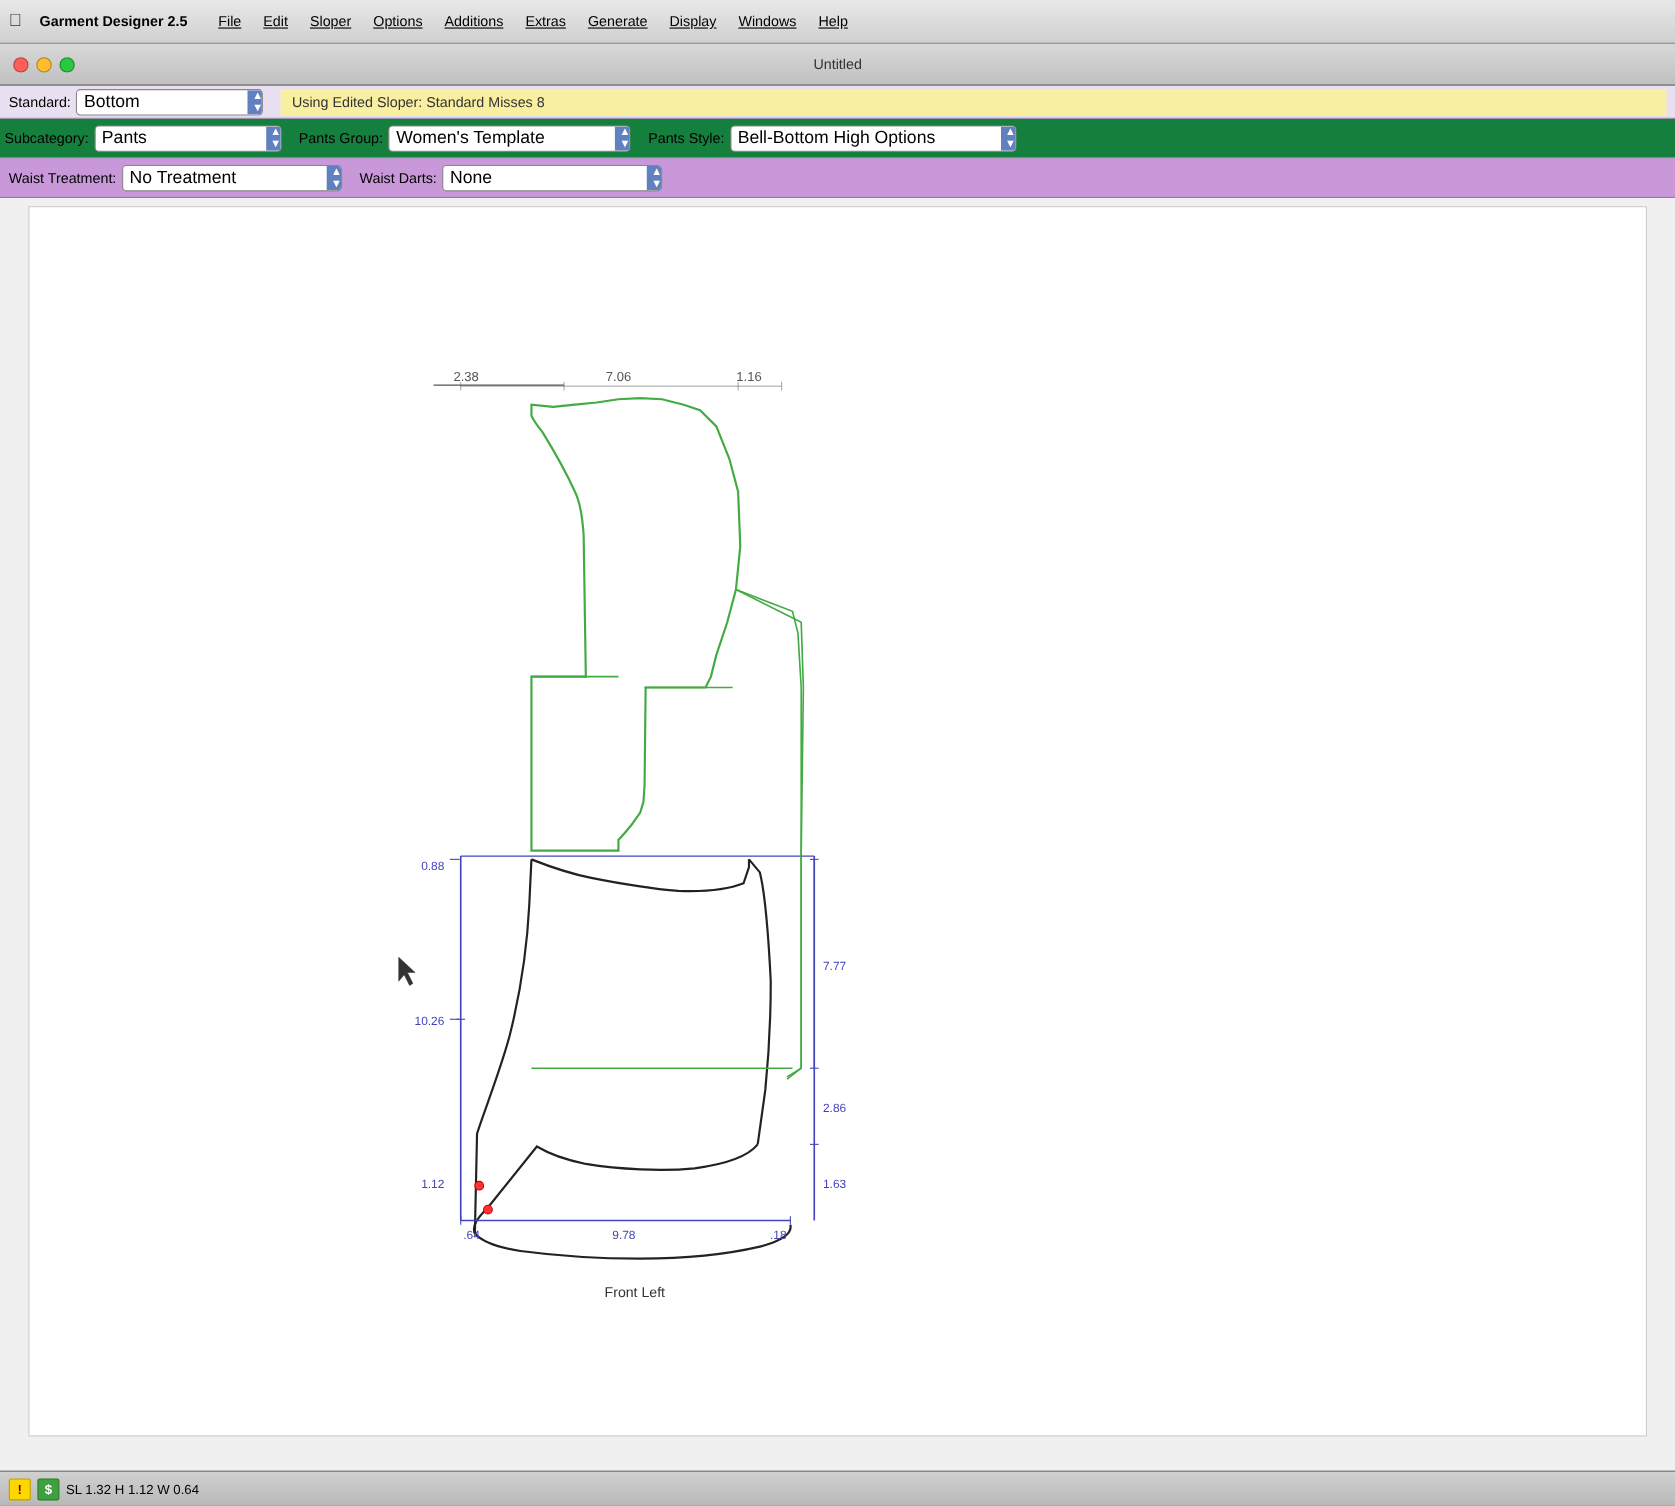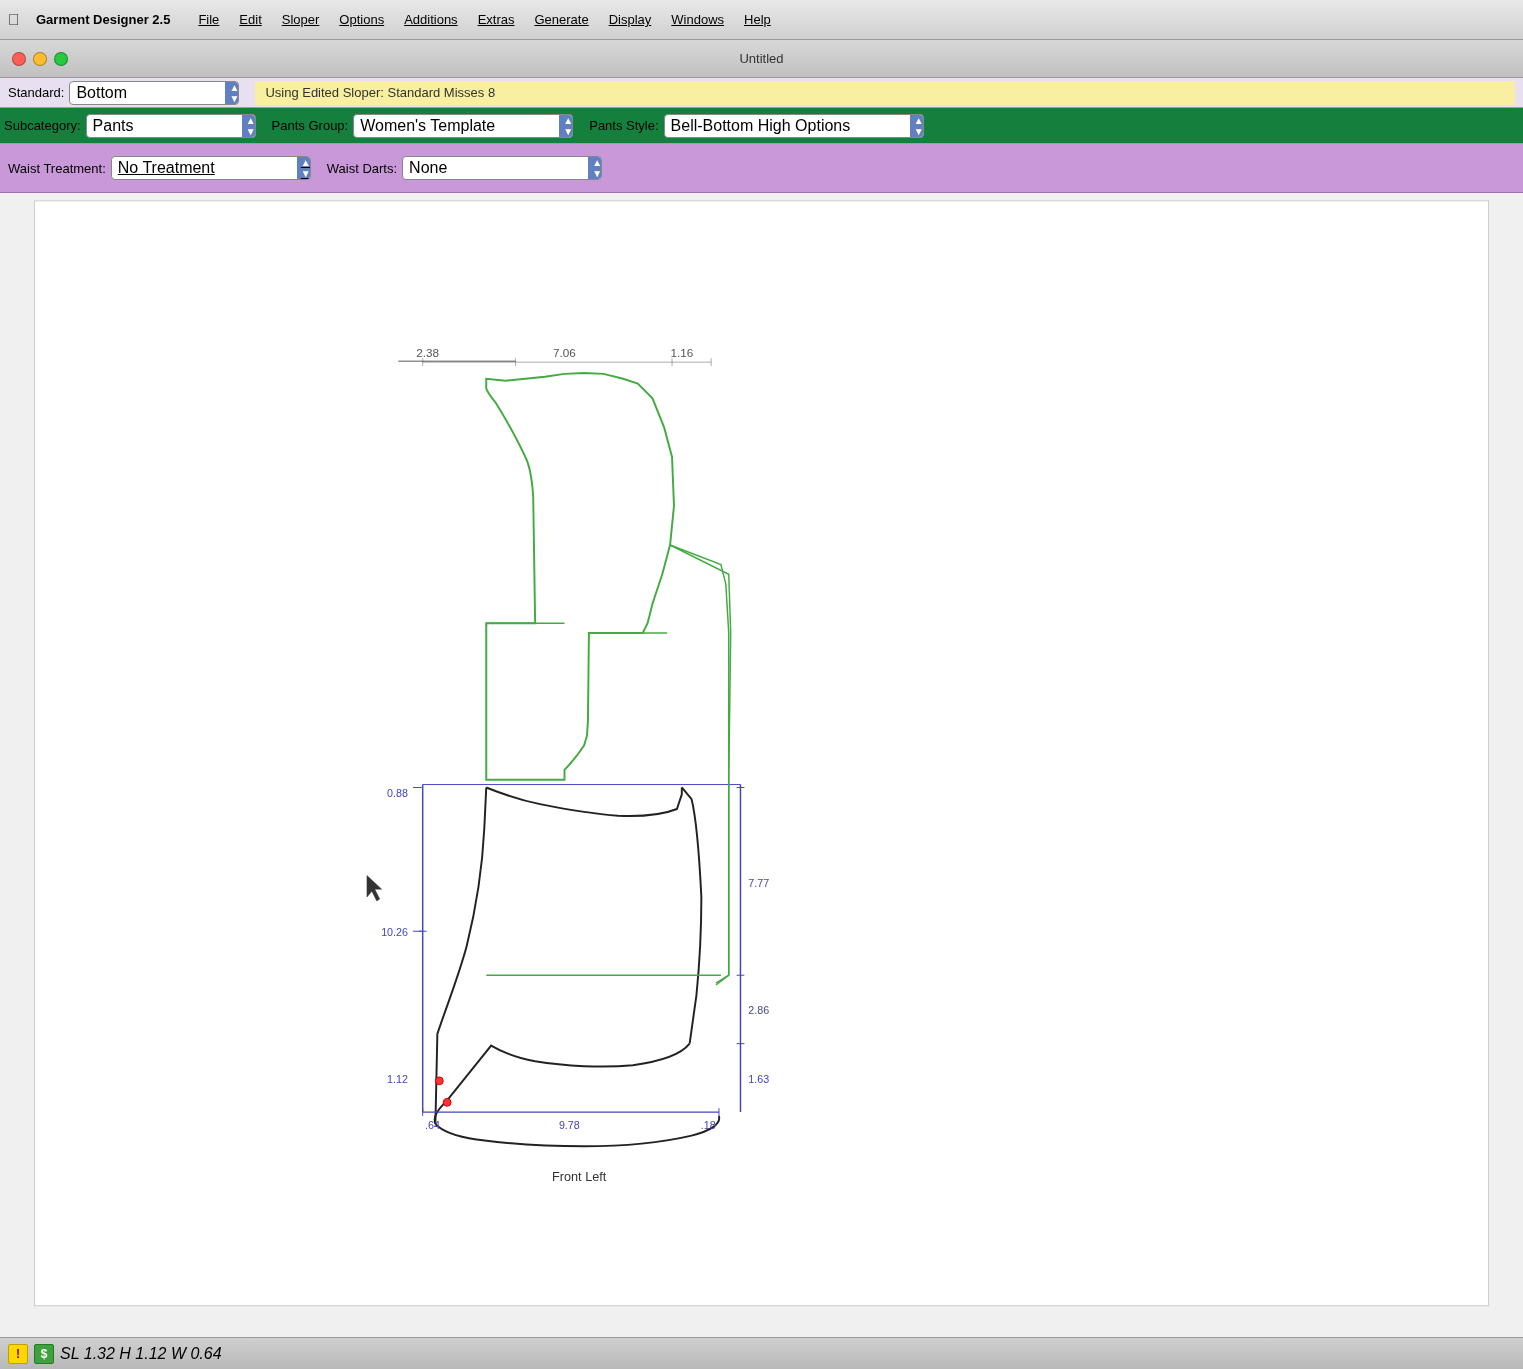--- a/index.html
+++ b/index.html
@@ -104,21 +104,21 @@
       align-items: center;
       padding: 4px 4px;
       height: 36px;
       border-bottom: 1px solid #b090c0;
     }
     .toolbar-row3 {
       background: #c898d8;
       display: flex;
       align-items: center;
       padding: 4px 8px;
-      height: 49px;
+      height: 36px;
       border-bottom: 1px solid #a070b0;
     }
     .sloper-info {
       background: #f8f0a0;
       padding: 2px 10px;
       font-size: 13px;
       color: #333;
       flex: 1;
       height: 24px;
       display: flex;
@@ -200,23 +200,22 @@
       border: 1px solid #208020;
       border-radius: 2px;
       display: flex;
       align-items: center;
       justify-content: center;
       font-size: 12px;
       font-weight: bold;
       color: white;
     }
     .status-text {
-      font-size: 16px;
+      font-size: 12px;
       color: #000;
-      font-style: italic;
     }
 
     
     .pattern-svg {
       position: absolute;
       top: 0;
       left: 0;
       width: 100%;
       height: 100%;
     }
@@ -279,21 +278,21 @@
       <div class="toolbar-gap"></div>
       <span class="toolbar-label">Pants Style:</span>
       <div class="select-wrapper" style="min-width:260px;">
         <span class="select-text">Bell-Bottom High Options</span>
         <div class="select-arrow">▲<br>▼</div>
       </div>
     </div>
 
     <div class="toolbar-row3">
       <span class="toolbar-label">Waist Treatment:</span>
-      <div class="select-wrapper" style="min-width:200px;text-decoration:underline;">
+      <div class="select-wrapper" style="min-width:200px;">
         <span class="select-text">No Treatment</span>
         <div class="select-arrow">▲<br>▼</div>
       </div>
       <div class="toolbar-gap"></div>
       <span class="toolbar-label">Waist Darts:</span>
       <div class="select-wrapper" style="min-width:200px;">
         <span class="select-text">None</span>
         <div class="select-arrow">▲<br>▼</div>
       </div>
     </div>

